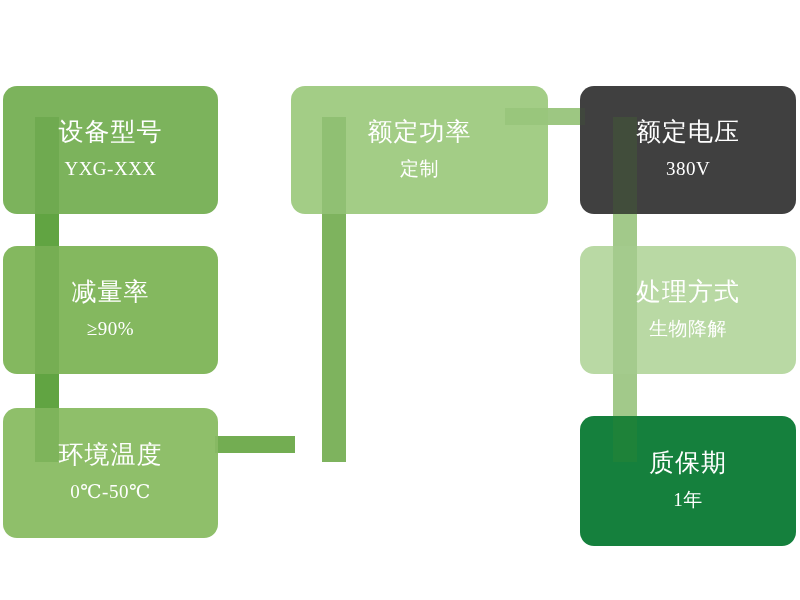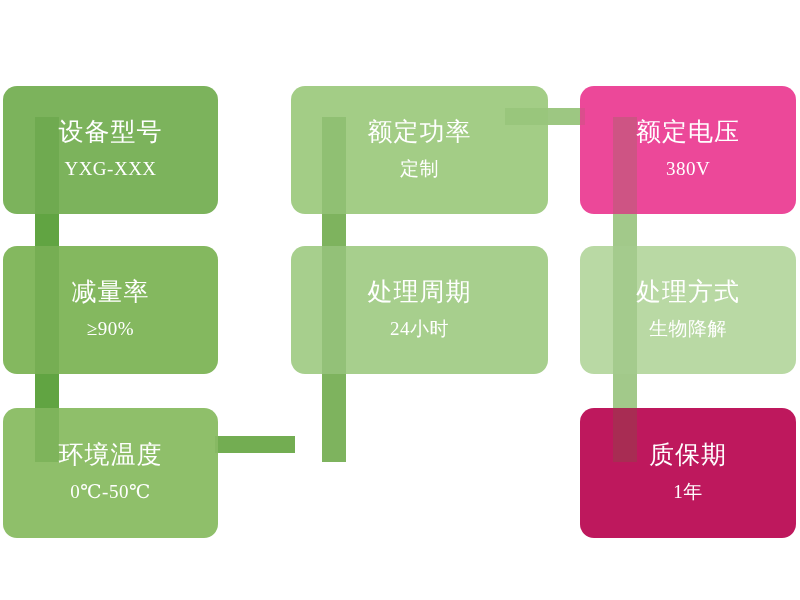--- a/index.html
+++ b/index.html
@@ -62,23 +62,23 @@
   .c3{left:580px;width:216px;}
   .r1{top:86px;height:128px;}
   .r2{top:246px;height:128px;}
   .r3{top:408px;height:130px;}
 
   
   .t1{background:#7cb35c;}
   .t2{background:#84b85f;}
   .t3{background:#8fbf6a;}
   .t4{background:#a3cd86;}
-  .t5{background:#ec4899;}
+  .t5{background:#404040;}
   .t6{background:#b9d9a4;}
-  .t7{background:#be185d;}
+  .t7{background:#15803d;margin-top:8px;}
 
   
   .k1{background:#6aab4a;}
   .k2{background:#79b257;}
   .k3{background:#8cbd6c;}
   .k4{background:#a7cf8d;}
   .k5{background:#b6d7a0;}
 </style>
 </head>
 <body>
@@ -109,24 +109,20 @@
   <div class="card c3 r1 t5">
     <div class="label">额定电压</div>
     <div class="value">380V</div>
   </div>
 
   <div class="card c1 r2 t2">
     <div class="label">减量率</div>
     <div class="value">≥90%</div>
   </div>
 
-  <div class="card c2 r2" style="background:#a7cf8d;">
-    <div class="label">处理周期</div>
-    <div class="value">24小时</div>
-  </div>
 
   <div class="card c3 r2 t6">
     <div class="label">处理方式</div>
     <div class="value">生物降解</div>
   </div>
 
   <div class="card c1 r3 t3">
     <div class="label">环境温度</div>
     <div class="value">0℃-50℃</div>
   </div>

